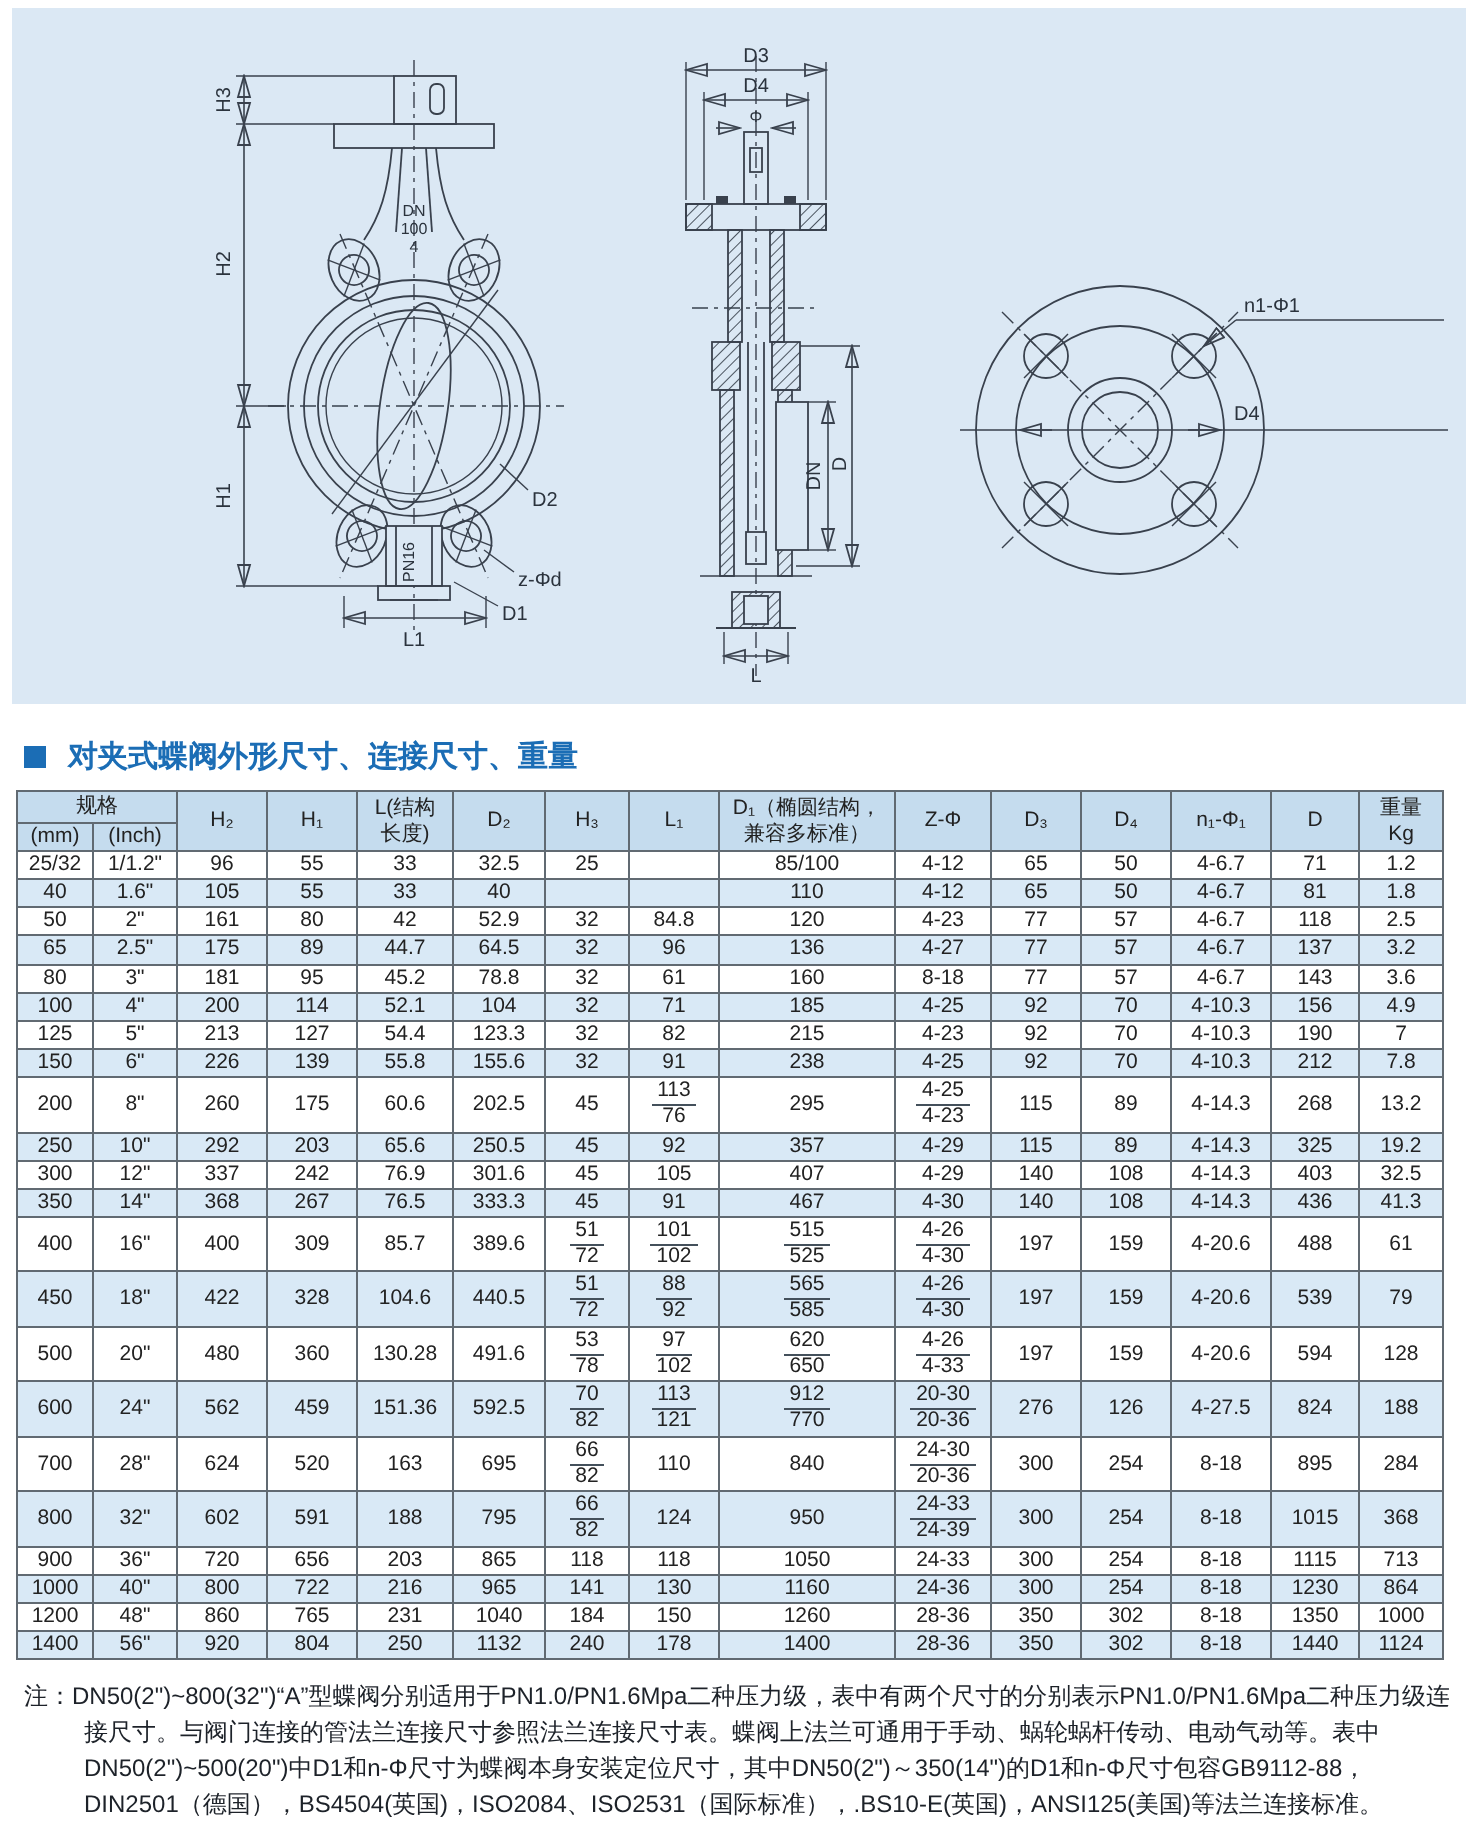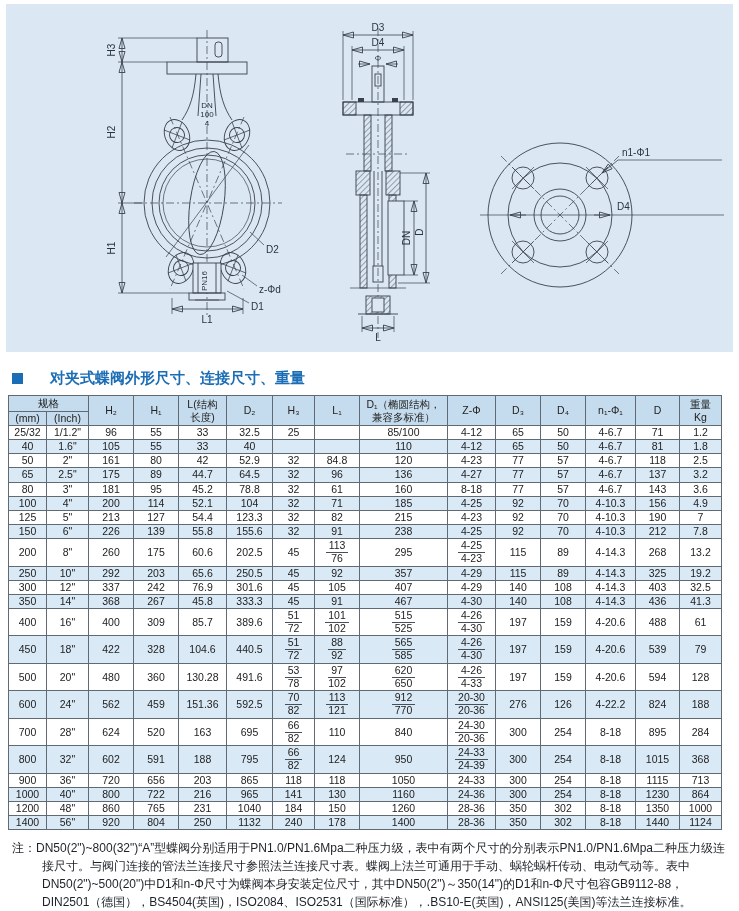--- a/index.html
+++ b/index.html
@@ -13,21 +13,21 @@
   svg line, svg path, svg rect, svg circle, svg ellipse { stroke:#39414d; fill:none; stroke-width:.9; }
   svg .cl   { stroke-dasharray:8 3 2 3; stroke-width:.7; }
   svg .thin { stroke-width:.7; }
   svg .dim  { stroke-width:.8; marker-start:url(#ar); marker-end:url(#ar); }
   svg .ae   { stroke-width:.8; marker-end:url(#ar); }
   svg .hatch{ fill:url(#ht); }
   svg .dark { fill:#39414d; stroke:none; }
   svg .bgfill{ fill:#dbe8f4; }
   svg text  { fill:#2b333d; stroke:none; font-size:10px; font-family:"Liberation Sans","DejaVu Sans",sans-serif; }
   svg text.small { font-size:8px; }
-  .title-row { display:flex; align-items:center; gap:27px; margin:17px 0 7px 12px; }
+  .title-row { display:flex; align-items:center; gap:11px; margin:17px 0 7px 12px; }
   .bullet { width:11px; height:11px; background:#1b6db5; flex:0 0 auto; }
   .title { font-size:15px; font-weight:bold; color:#1b6db5; margin:0; }
   table { border-collapse:collapse; table-layout:fixed; width:573px; margin-left:8px; font-size:10.5px; }
   th,td { border:1px solid #616a72; text-align:center; vertical-align:middle;
           padding:0 1px; height:13px; line-height:1.25; overflow:hidden; }
   thead th { background:#c5dcee; font-weight:normal; white-space:pre-line; line-height:1.2; }
   thead tr:first-child th { height:15px; }
   tr.alt td { background:#d9e9f6; }
   .stack { display:flex; flex-direction:column; align-items:center; line-height:1.12; padding:1px 0; }
   .stack .top { border-bottom:1px solid #44505b; padding:0 3px; }
@@ -460,21 +460,21 @@
         <td>108</td>
         <td>4-14.3</td>
         <td>403</td>
         <td>32.5</td>
       </tr>
       <tr class="alt">
         <td>350</td>
         <td>14"</td>
         <td>368</td>
         <td>267</td>
-        <td>45.8</td>
+        <td>76.5</td>
         <td>333.3</td>
         <td>45</td>
         <td>91</td>
         <td>467</td>
         <td>4-30</td>
         <td>140</td>
         <td>108</td>
         <td>4-14.3</td>
         <td>436</td>
         <td>41.3</td>
@@ -616,21 +616,21 @@
           </div>
         </td>
         <td>
           <div class="stack">
             <span class="top">20-30</span>
             <span>20-36</span>
           </div>
         </td>
         <td>276</td>
         <td>126</td>
-        <td>4-22.2</td>
+        <td>4-27.5</td>
         <td>824</td>
         <td>188</td>
       </tr>
       <tr>
         <td>700</td>
         <td>28"</td>
         <td>624</td>
         <td>520</td>
         <td>163</td>
         <td>695</td>

